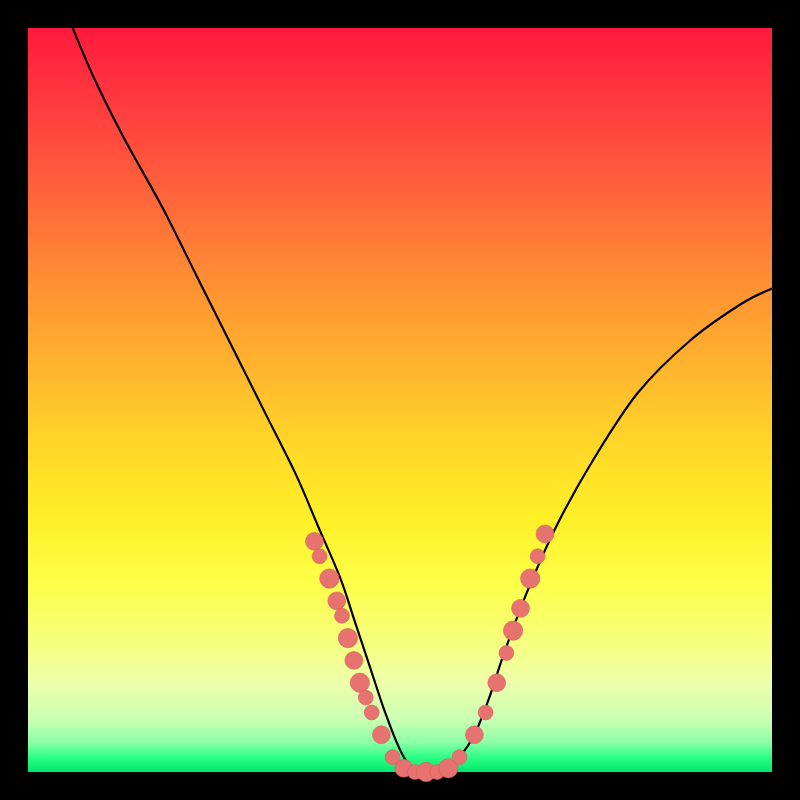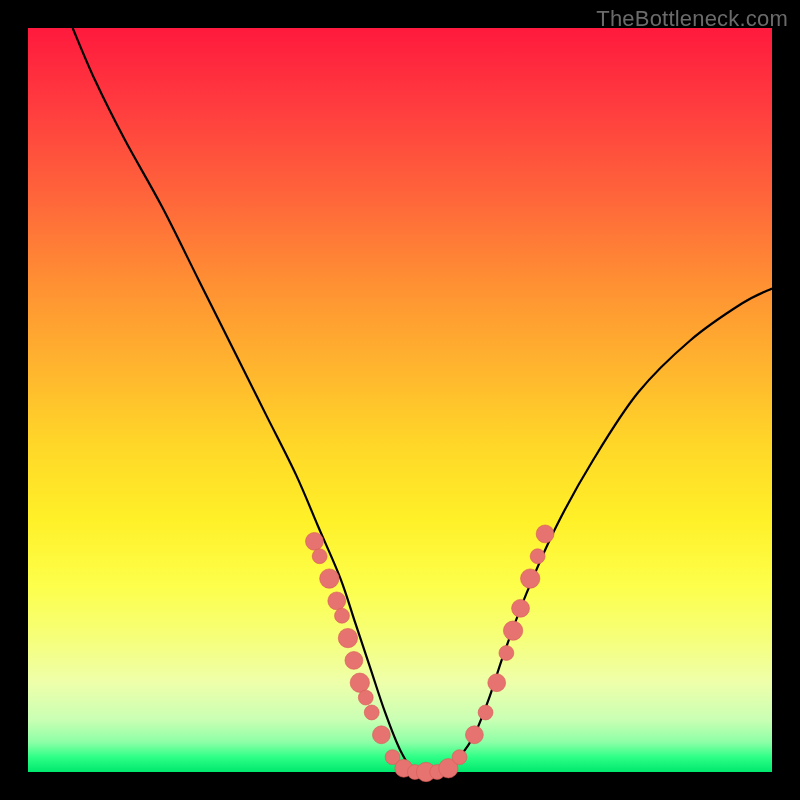--- a/index.html
+++ b/index.html
@@ -93,14 +93,13 @@
           <circle cx="468.72" cy="654.72" r="8.928" fill="#e6736f" stroke="#d85b55" stroke-width="0.6"></circle>
           <circle cx="478.392" cy="624.96" r="7.44" fill="#e6736f" stroke="#d85b55" stroke-width="0.6"></circle>
           <circle cx="485.088" cy="602.64" r="9.672" fill="#e6736f" stroke="#d85b55" stroke-width="0.6"></circle>
           <circle cx="492.528" cy="580.3199999999999" r="8.928" fill="#e6736f" stroke="#d85b55" stroke-width="0.6"></circle>
           <circle cx="502.20000000000005" cy="550.56" r="9.672" fill="#e6736f" stroke="#d85b55" stroke-width="0.6"></circle>
           <circle cx="509.64000000000004" cy="528.24" r="7.44" fill="#e6736f" stroke="#d85b55" stroke-width="0.6"></circle>
           <circle cx="517.0799999999999" cy="505.91999999999996" r="8.928" fill="#e6736f" stroke="#d85b55" stroke-width="0.6"></circle>
         </g>
     </svg>
   </div>
-  <div class="watermark">TheBottleneck.com</div>
 </div>
 
 </body></html>

